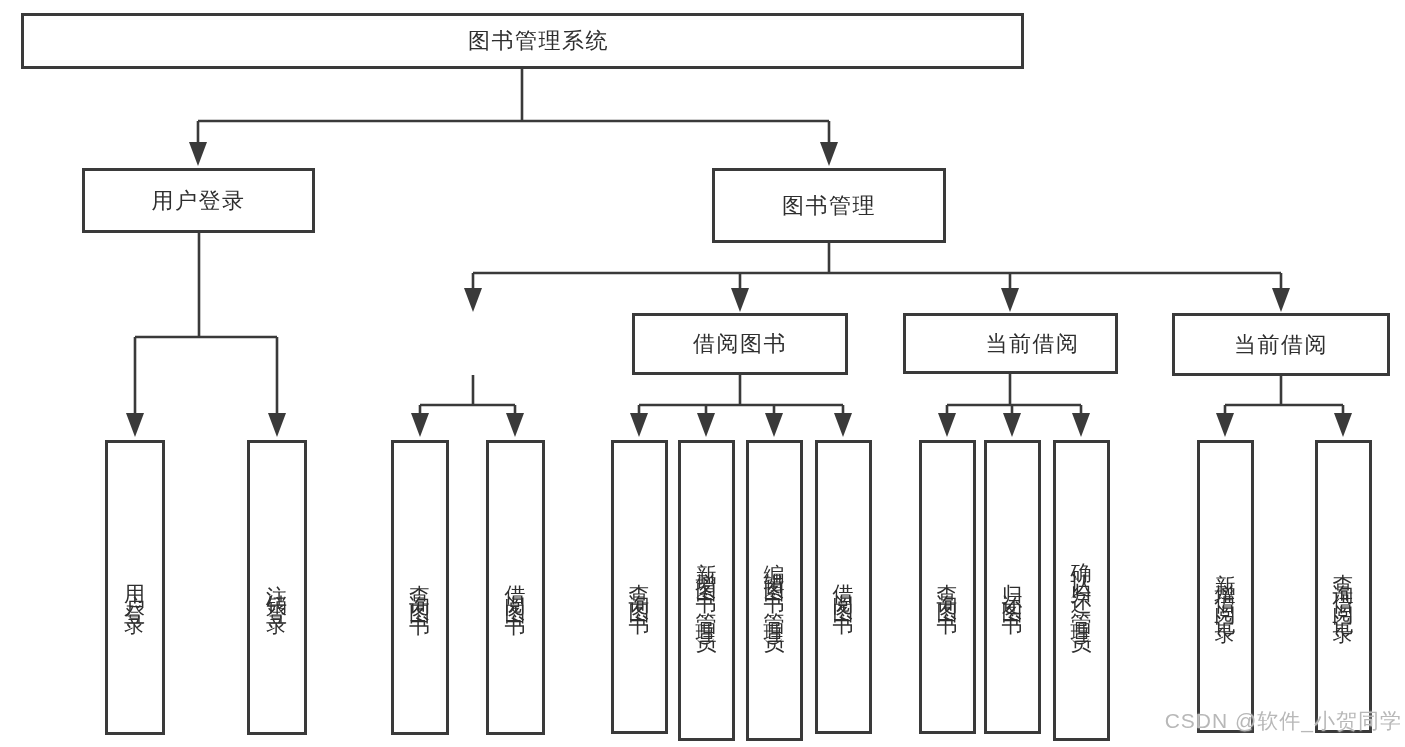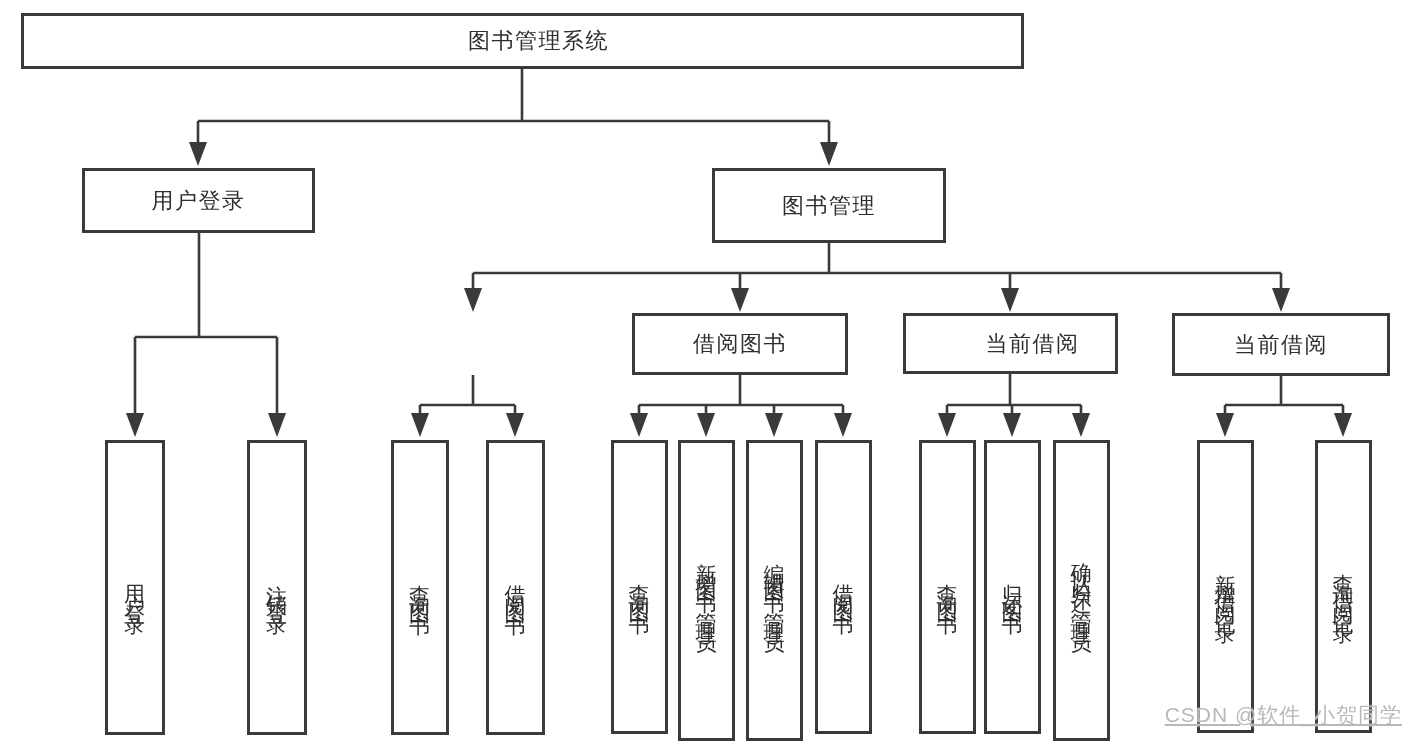--- a/index.html
+++ b/index.html
@@ -31,27 +31,26 @@
     writing-mode: vertical-rl;
     text-orientation: mixed;
     font-size: 21px;
     letter-spacing: 10px;
     line-height: 1;
     white-space: nowrap;
   }
   .watermark {
     position: absolute;
     right: 3px;
-    bottom: 18px;
+    bottom: 12px;
     font-size: 21px;
     color: #b8b8b8;
     letter-spacing: 1px;
     text-shadow: 0 0 2px #ffffff;
     white-space: nowrap;
-    text-decoration: underline;
   }
 </style>
 </head>
 <body>
 
 <div class="canvas">
 
   <svg class="connectors" viewBox="0 0 1405 747" xmlns="http://www.w3.org/2000/svg">
     <g stroke="#3a3a3a" stroke-width="2.6" fill="none">
       <path d="M522 68 V121 M198 121 H829 M198 121 V148 M829 121 V148"></path>

